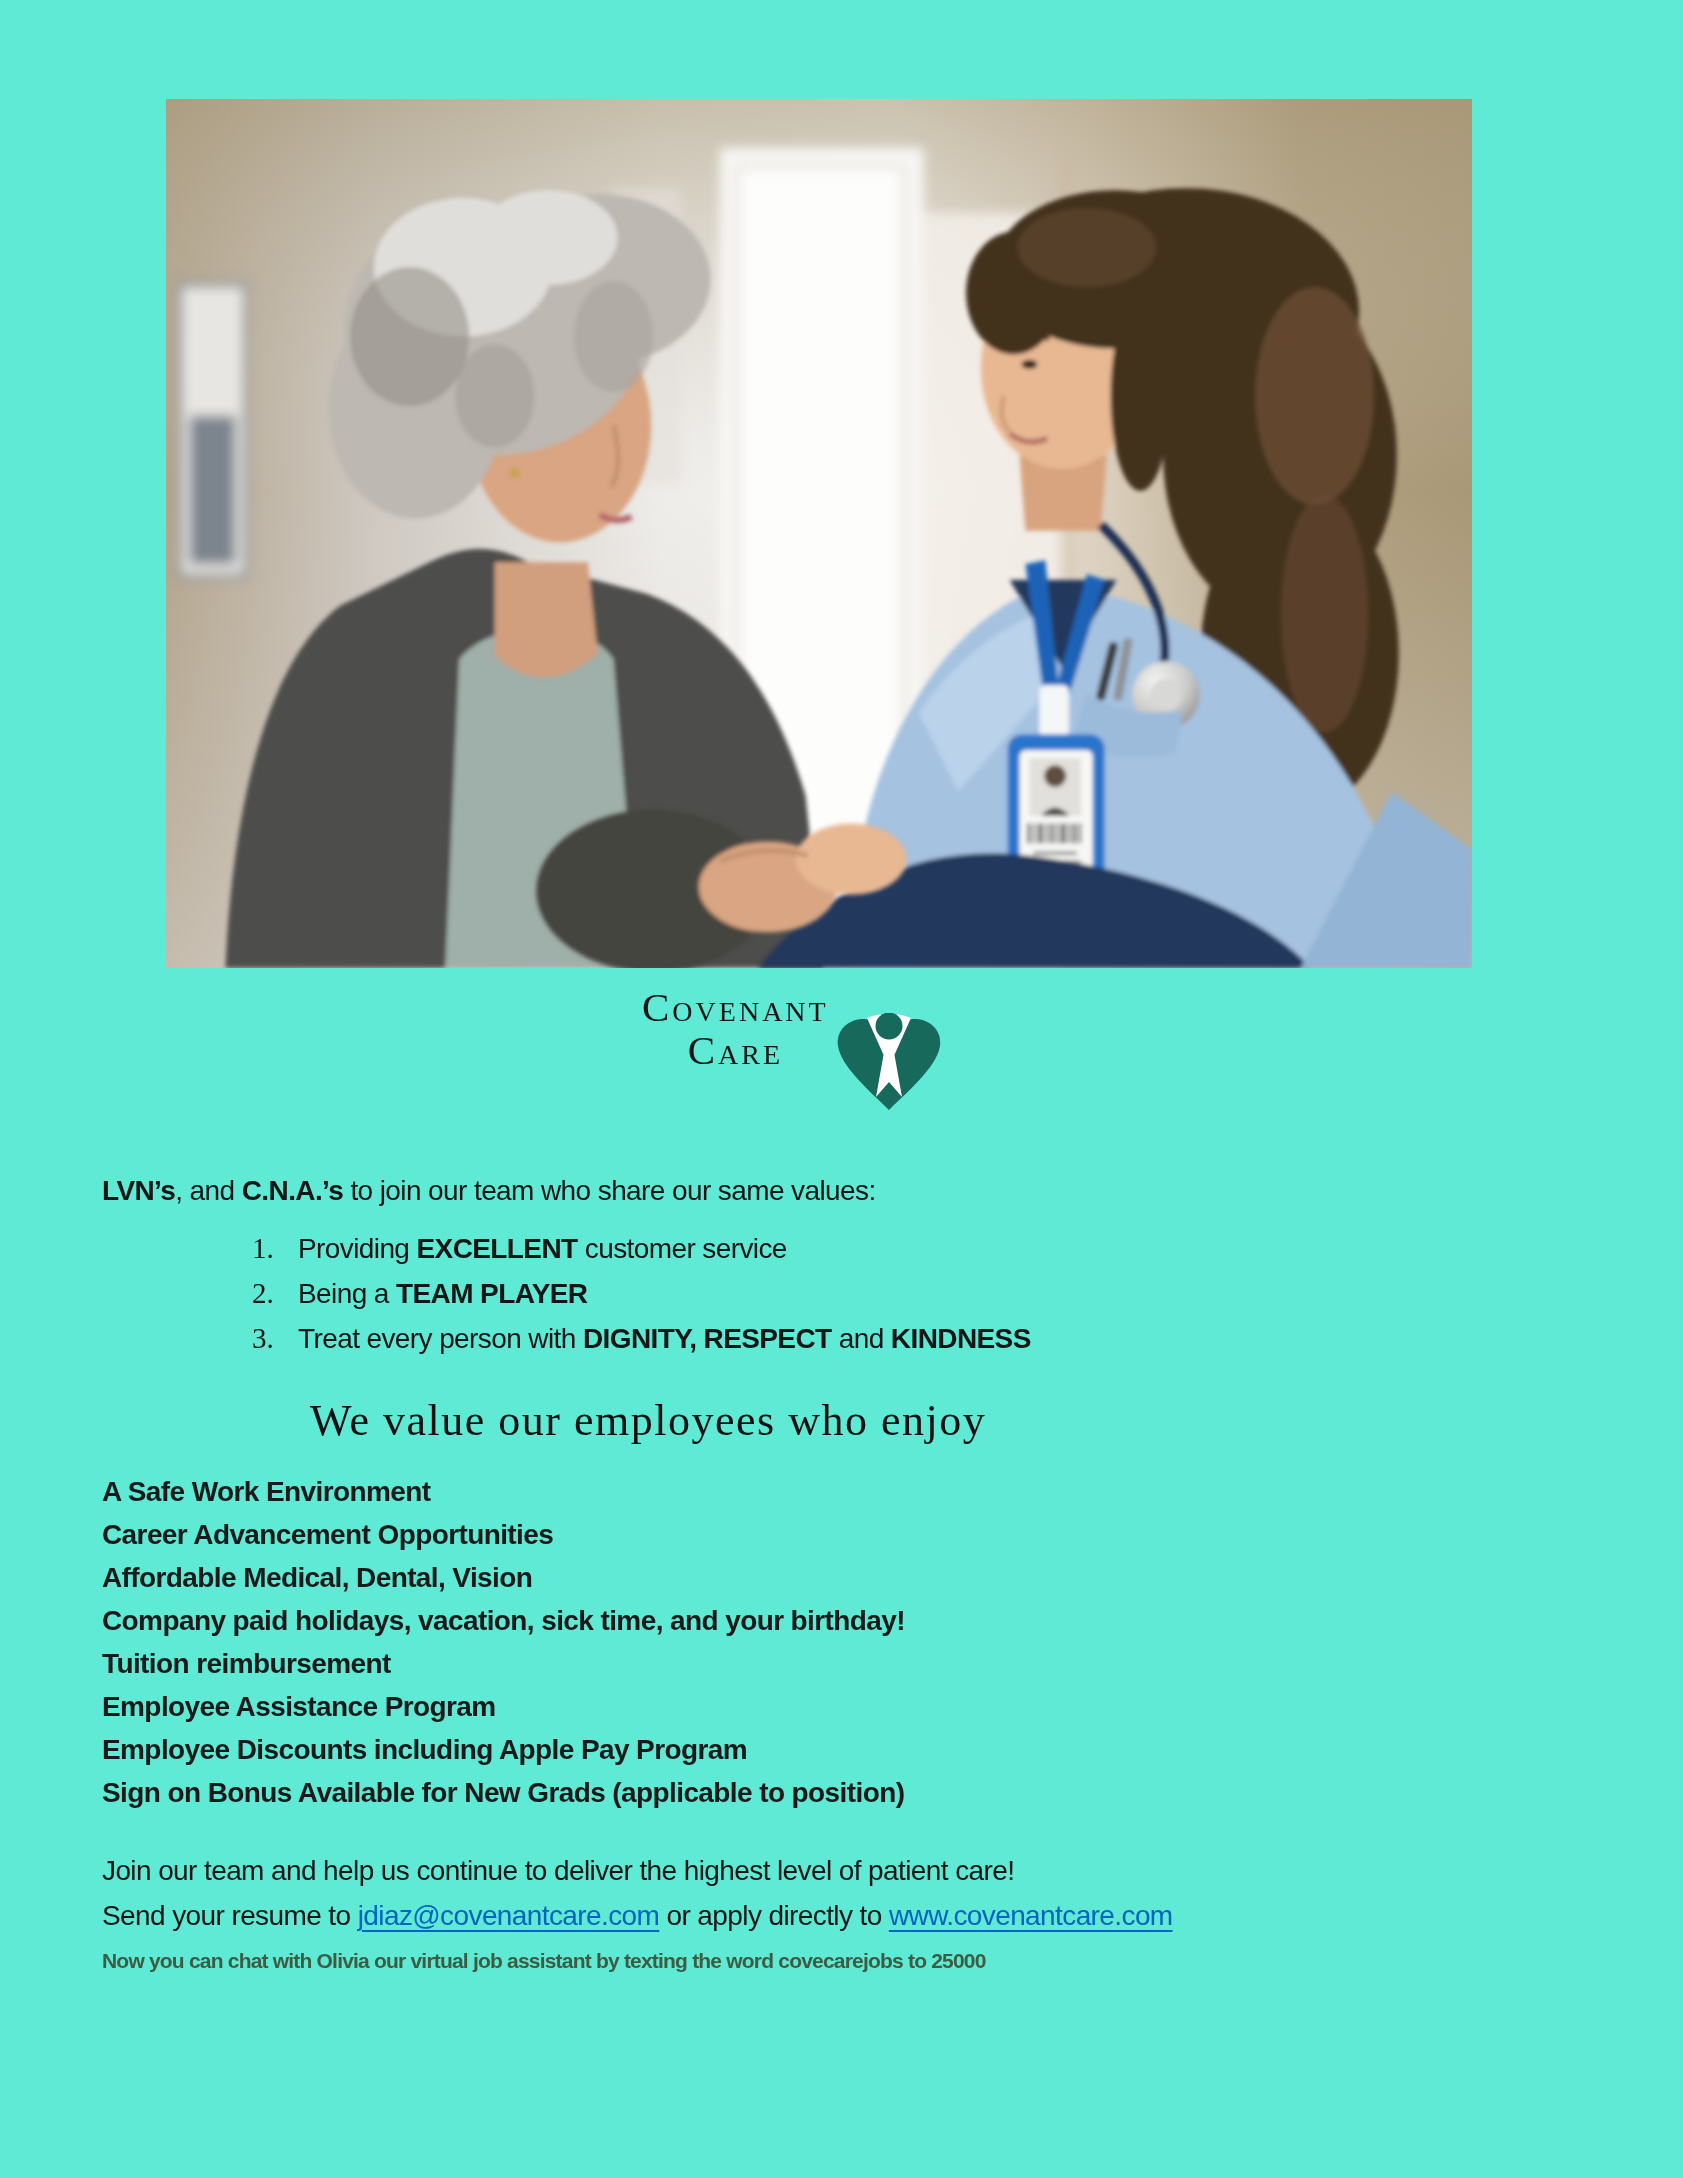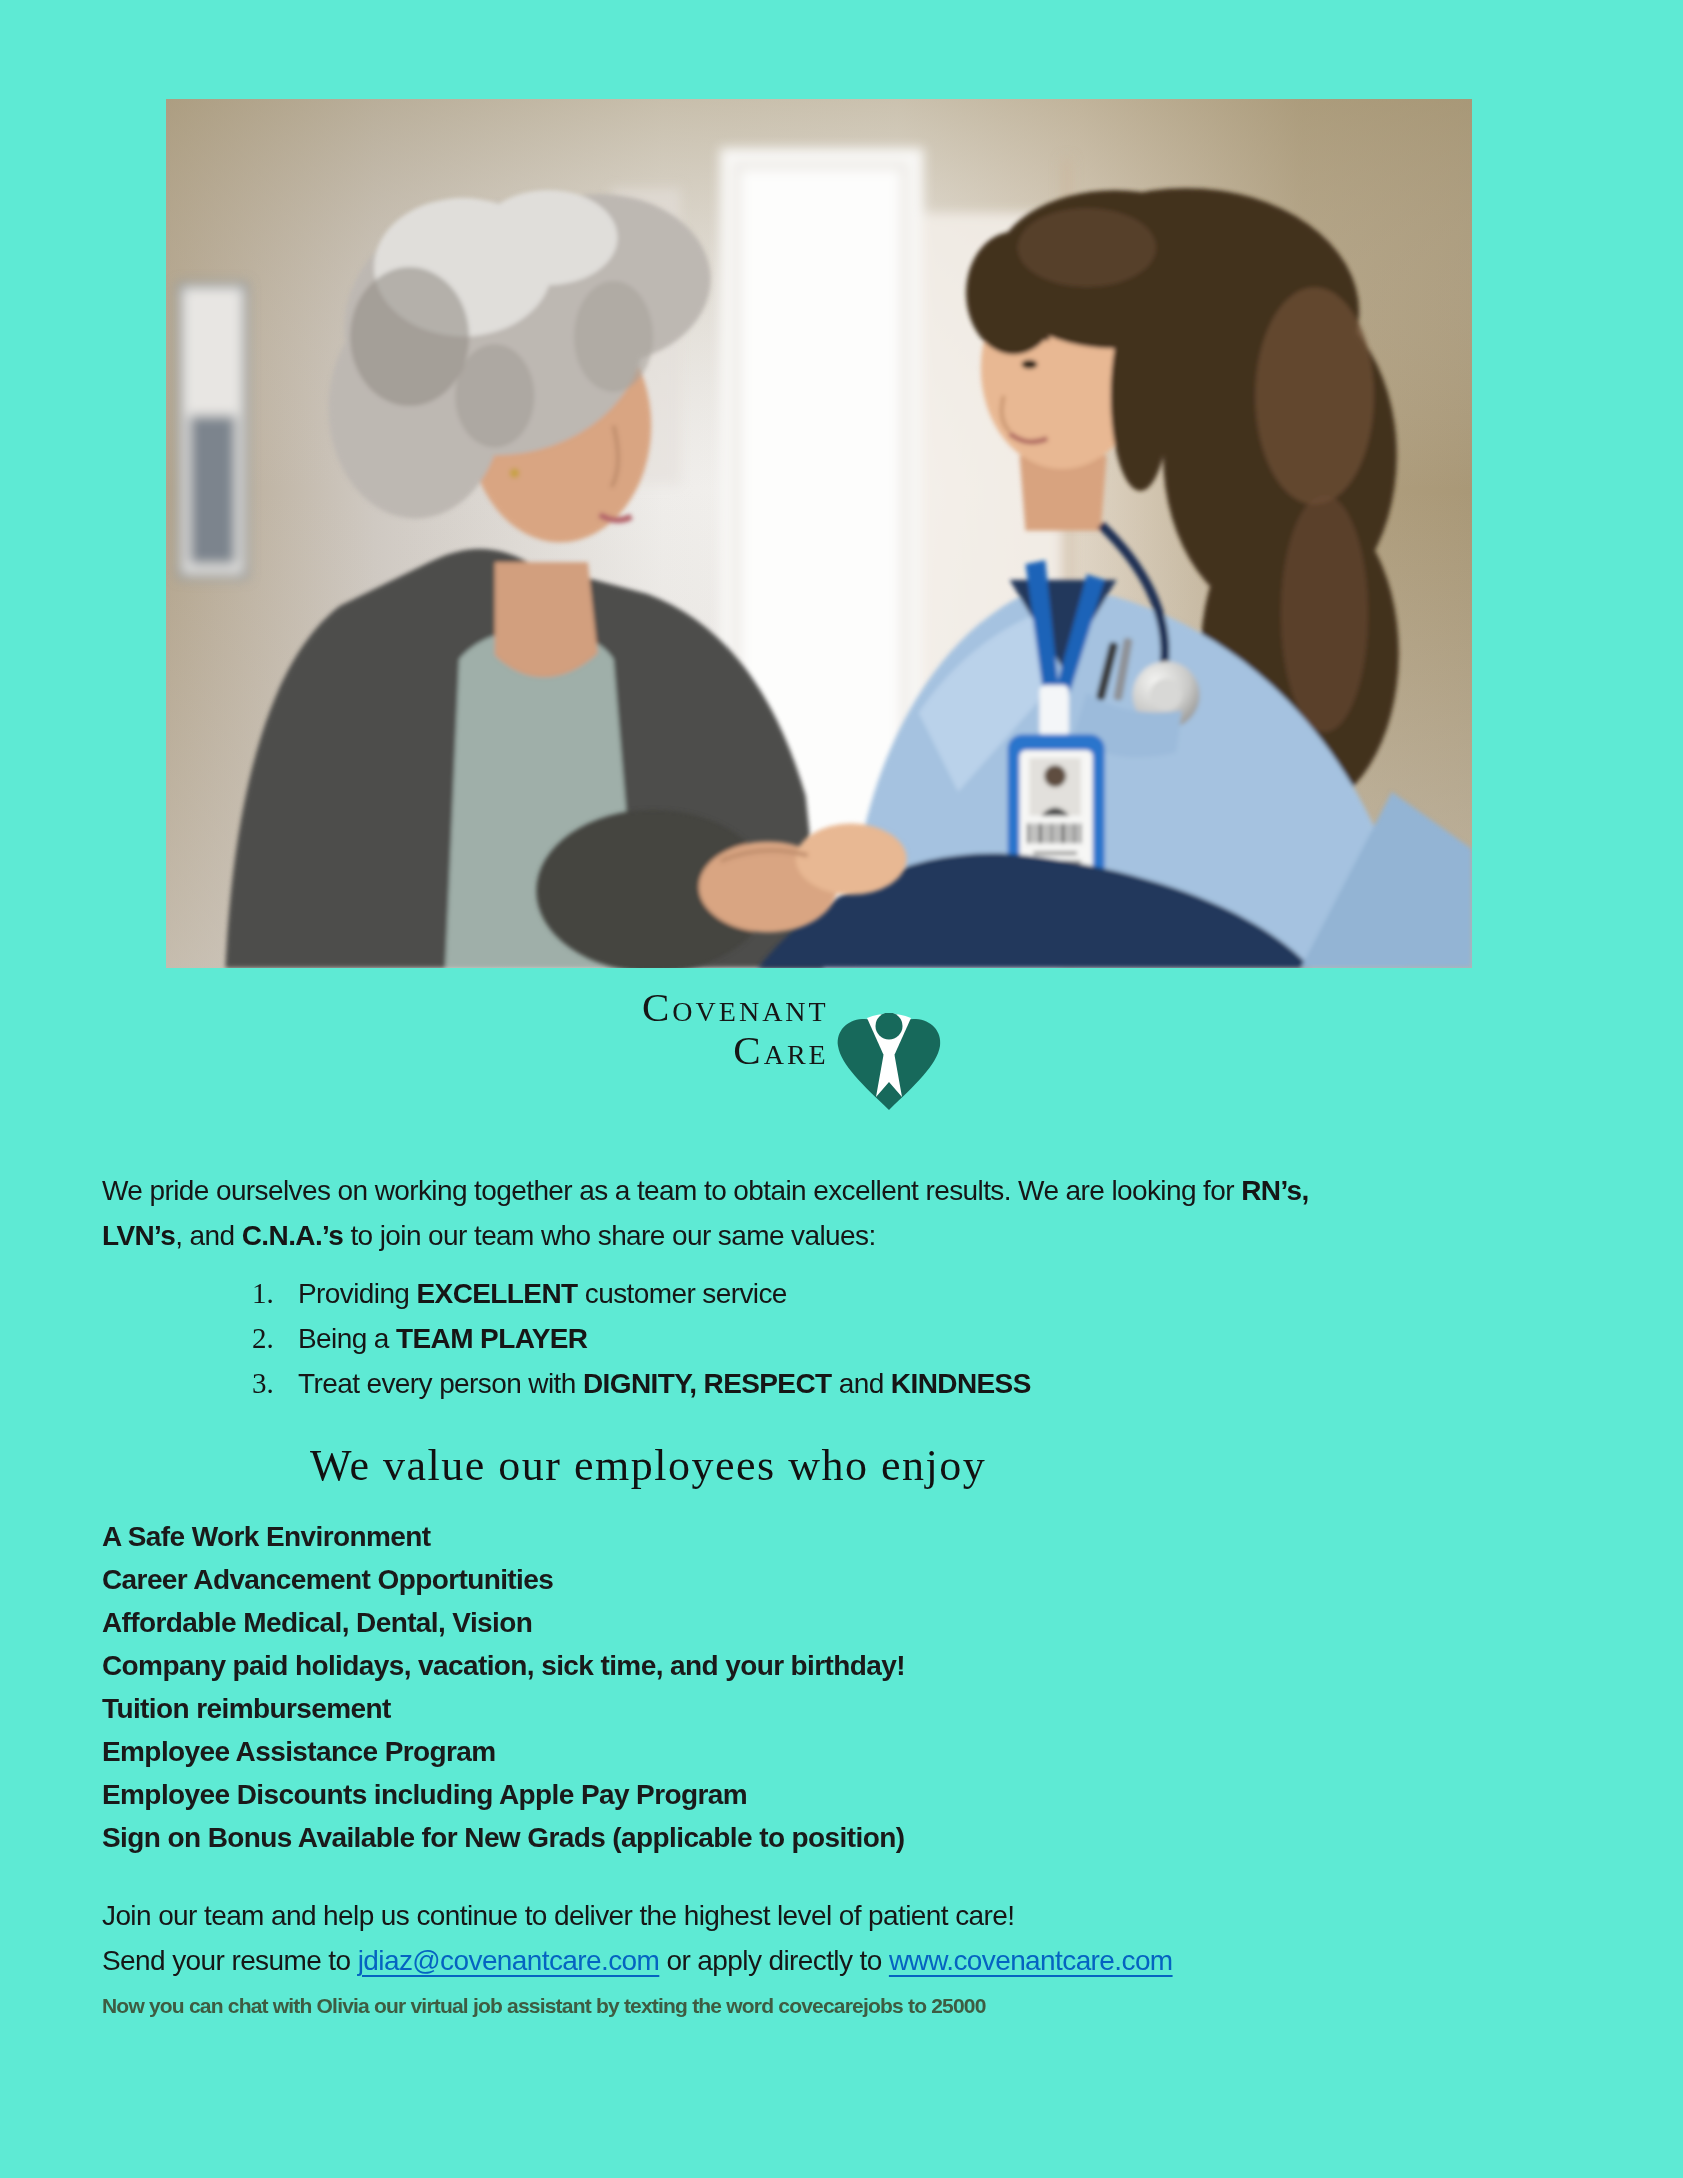--- a/index.html
+++ b/index.html
@@ -6,21 +6,21 @@
   html,body { background:#ffffff; }
   .page { position:relative; width:1683px; height:2178px; background:#5eead4;
           font-family:"Liberation Sans", sans-serif; color:#1a1a1a; overflow:hidden; }
 
   .photo { position:absolute; left:166px; top:99px; width:1306px; height:869px; display:block; }
 
   
   .logo { position:absolute; left:642px; top:987px; display:flex; align-items:flex-start; }
   .logo-text { font-family:"Liberation Serif", serif; color:#161616; line-height:1; }
   .logo-line1 { letter-spacing:3px; font-size:28px; }
-  .logo-line2 { letter-spacing:3px; font-size:28px; text-align:right; margin-top:2px; }
+  .logo-line2 { letter-spacing:3px; font-size:28px; text-align:center; margin-top:2px; }
   .logo-cap { font-size:41px; }
   .logo-heart { width:112px; height:100px; margin-left:4px; margin-top:26px; }
 
   
   .content { position:absolute; left:102px; top:1168px; width:1505px; }
   .t { font-size:28px; letter-spacing:-0.6px; line-height:45px; color:#161616; }
   .line { display:block; white-space:nowrap; }
 
   .vlist { margin-top:13px; }
   .vitem { display:flex; white-space:nowrap; line-height:45px; }
@@ -203,21 +203,20 @@
       <path d="M56,97 C30,72 8,52 5,33 C3,18 14,7 29,6 C40,5 50,11 56,20 C62,11 72,5 83,6 C98,7 109,18 107,33 C104,52 82,72 56,97 Z" fill="#17695B"></path>
       <path fill="#ffffff" d="M56,54 L34,5 Q56,-4 78,5 Z"></path>
       <path fill="#ffffff" d="M50.5,42 L61.5,42 L69,84 L56,69 L43,84 Z"></path>
       <circle cx="56" cy="13" r="13.5" fill="#17695B"></circle>
     </svg>
   </div>
 
   <div class="content">
 
     <div class="t">
-      <span class="line"><span>We pride ourselves on working together as a team to obtain excellent results. We are looking for </span><b>RN’s,</b></span>
       <span class="line"><b>LVN’s</b><span>, and </span><b>C.N.A.’s</b><span> to join our team who share our same values:</span></span>
     </div>
 
     <div class="vlist t">
       <div class="vitem">
         <span class="vnum">1.</span>
         <span><span>Providing </span><b>EXCELLENT</b><span> customer service</span></span>
       </div>
       <div class="vitem">
         <span class="vnum">2.</span>

